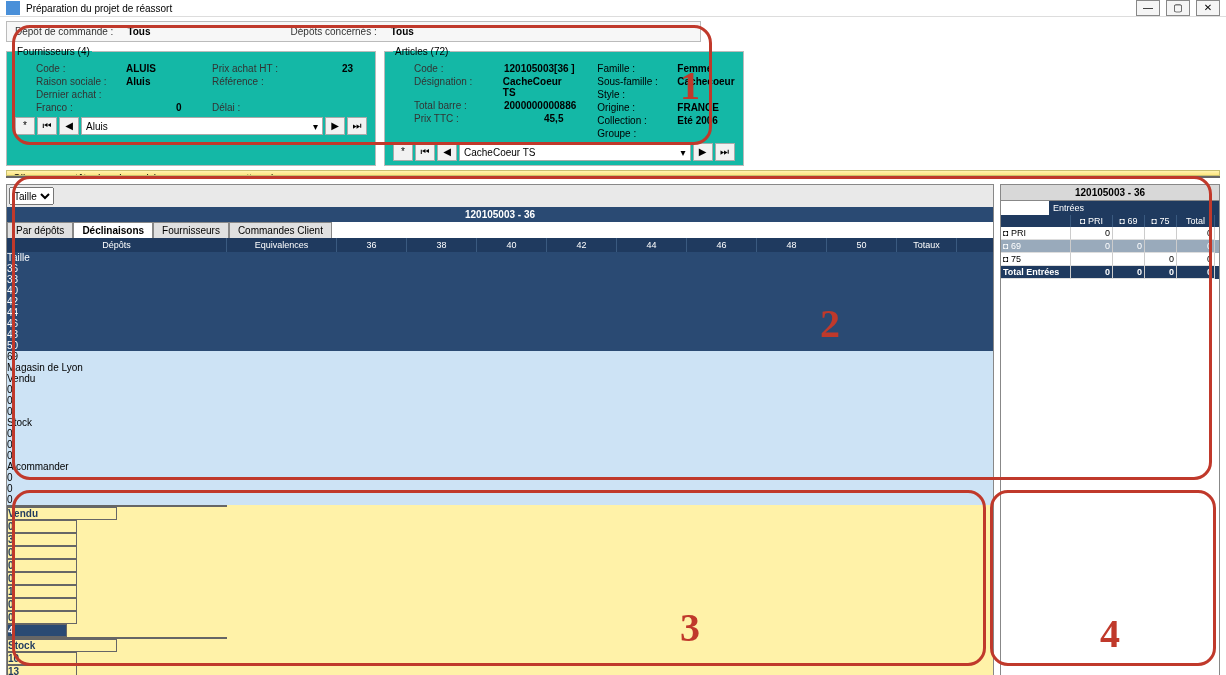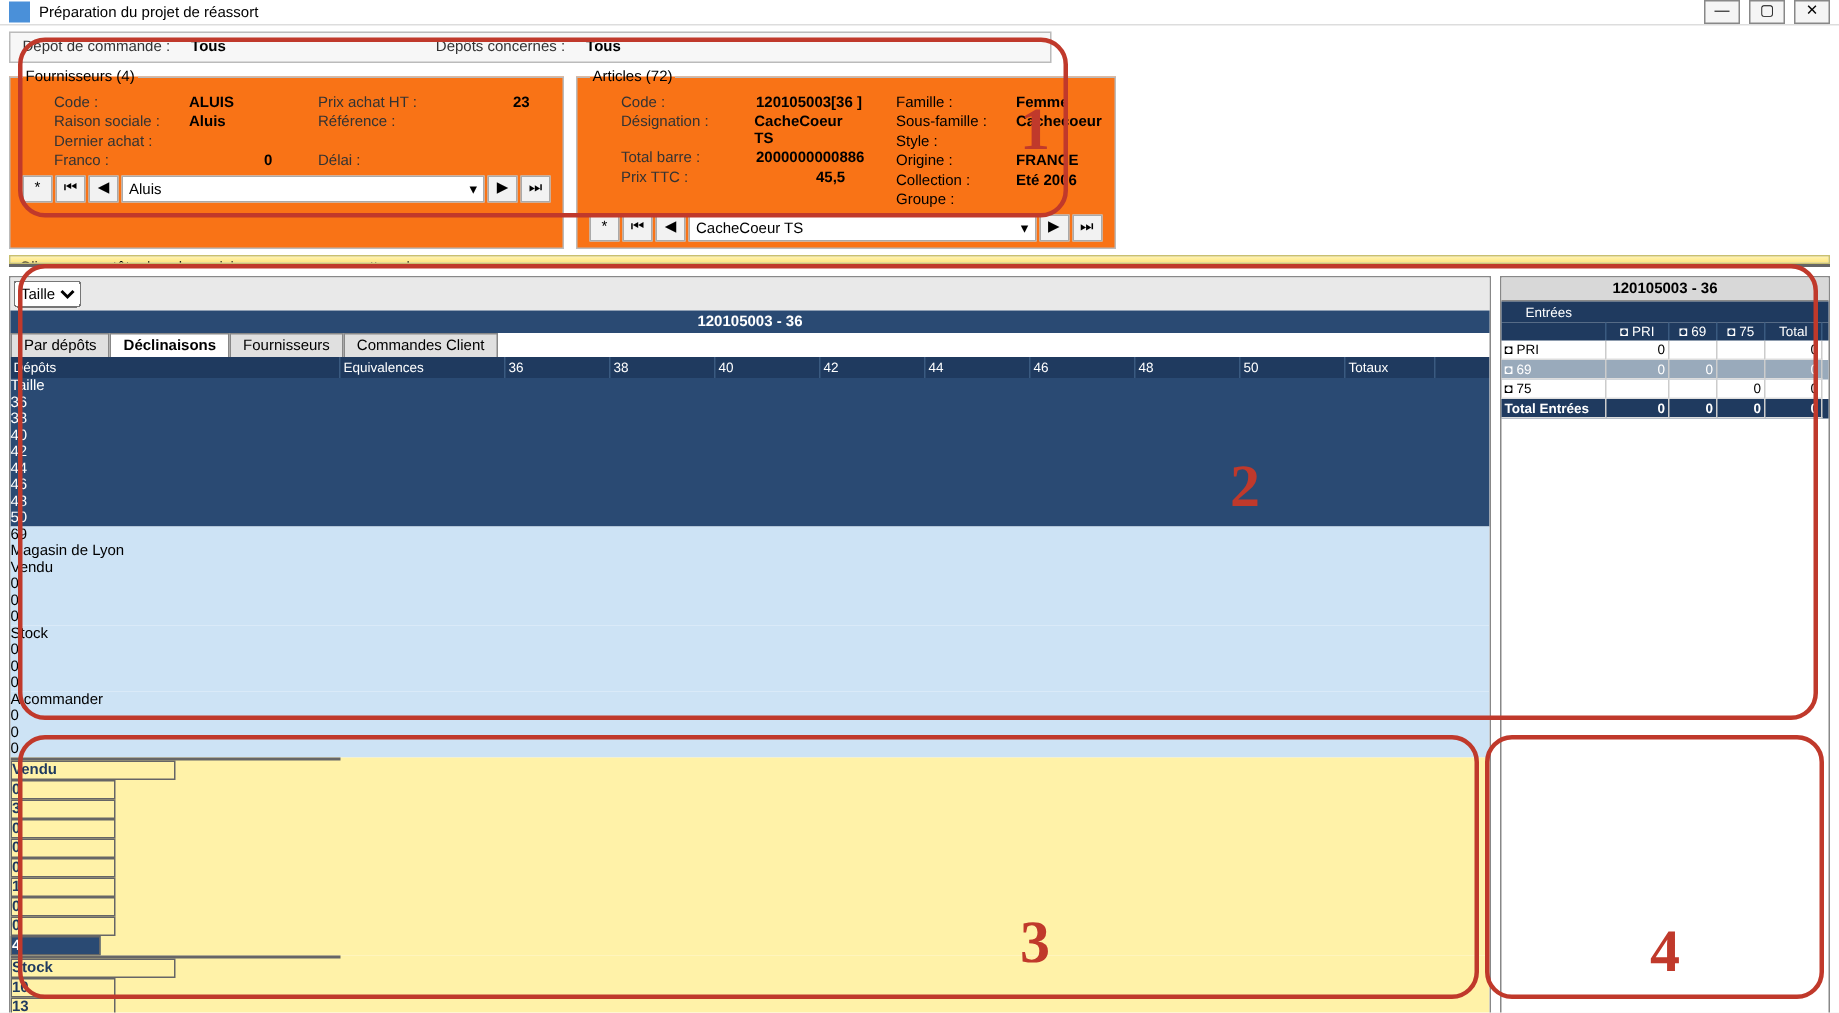--- a/index.html
+++ b/index.html
@@ -15,21 +15,21 @@
   .action-btn { border: 1px solid #aaa; border-radius: 4px; background: linear-gradient(#fefefe,#e9e9e9); padding: 4px 14px; display: flex; align-items: center; gap: 6px; cursor: pointer; }
   .action-btn .ic { width: 14px; height: 14px; display:inline-block; }
   .ic-check { background: radial-gradient(circle,#5cb85c 40%,transparent 42%); position:relative; }
   .ic-check::after{content:"✓"; color:#5cb85c; position:absolute; inset:0; text-align:center; line-height:14px; font-weight:bold;}
   .ic-x::after{content:"✗"; color:#d9534f; display:inline-block; width:14px; text-align:center; font-weight:bold;}
   fieldset { border: 1px solid #bbb; padding: 4px 8px; margin: 0; }
   .filters-row { display: flex; gap: 10px; border:1px solid #bbb; background:#f7f7f7; padding: 4px 8px; width: 695px; }
   .filters-row .lbl { color: #333; }
   .filters-row .val { font-weight: bold; margin-left: 4px; }
   .zone1 { display: flex; gap: 8px; margin-top: 4px; }
-  .zone1 fieldset { background: #f97316; }
+  .zone1 fieldset { background: #14b8a6; }
   .f-left { width: 370px; }
   .f-right { width: 320px; }
   .zone1 .row { display: flex; margin: 2px 0; padding-left: 21px; }
   .zone1 .k { width: 90px; color:#333; }
   .zone1 .v { font-weight: bold; }
   .zone1 .k2 { width: 80px; }
   .zone1 .v2 { font-weight: bold; }
   .zone1-center { display:flex; flex-direction:column; }
   .nav { display: flex; align-items: center; gap: 2px; margin-top: 2px; }
   .nav .nbtn { width: 20px; height: 18px; border:1px solid #aaa; background:#f2f2f2; text-align:center; line-height:16px; cursor:pointer; }
@@ -47,28 +47,28 @@
   .bottom-area { display:flex; gap:6px; margin:6px; }
   .panel3 { flex:1; border:1px solid #888; background:#fff; display:flex; flex-direction:column; }
   .panel3 .tb { display:flex; gap:4px; padding:2px; background:#e9e9e9;}
   .panel3 select { font-size:10px; height:18px; }
   .panel3 .title3 { background:#2a4a73; color:#fff; text-align:center; padding:2px; font-weight:bold;}
   .tabs { display:flex; }
   .tab { border:1px solid #888; border-bottom:none; padding:2px 8px; background:#e0e0e0; cursor:pointer;}
   .tab.active { background:#fff; font-weight:bold;}
   .grid3 { flex:1; overflow:auto;}
   .g3hdr { display:flex; background:#1f3a5f; color:#fff;}
-  .g3c { border-right:1px solid #3a5a80; padding:2px; font-size:9px;}
+  .g3c { border-right:1px solid #3a5a80; padding:2px; text-align:center; font-size:9px;}
   .row3.head2 { background:#2a4a73; color:#fff;}
   .row3.lyon1 { background:#cde3f5;}
   .row3.cream { background:#fff2a8;}
   .row3.bold .c3{ font-weight:bold; border:1px solid #666;}
   .panel4 { width:220px; border:1px solid #888; background:#fff; display:flex; flex-direction:column;}
   .panel4 .title4 { background:#d8d8d8; text-align:center; padding:2px; font-weight:bold; border-bottom:1px solid #888;}
-  .panel4 .sect { background:#1f3a5f; color:#fff; padding:2px 16px; font-size:9px;}
+  .panel4 .sect { background:#1f3a5f; color:#fff; padding:2px 4px; font-size:9px;margin-left:48px;}
   .p4grid { flex:0 0 auto;}
   .p4h { display:flex; background:#1f3a5f; color:#fff;}
   .p4h .pc { border-right:1px solid #3a5a80; padding:1px 2px; font-size:9px; text-align:center;}
   .p4r { display:flex;}
   .p4r .pc { border-right:1px solid #ccc; border-bottom:1px solid #ddd; padding:1px 2px; font-size:9px; text-align:right;}
   .p4r .pc.l { text-align:left;}
   .p4r.sel { background:#9ab; color:#fff;}
   .p4r.tot { background:#1f3a5f; color:#fff; font-weight:bold;}
   
   .w3-dep{width:220px;} .w3-lbl{width:110px;} .w3-s{width:70px;} .w3-tot{width:60px;}

